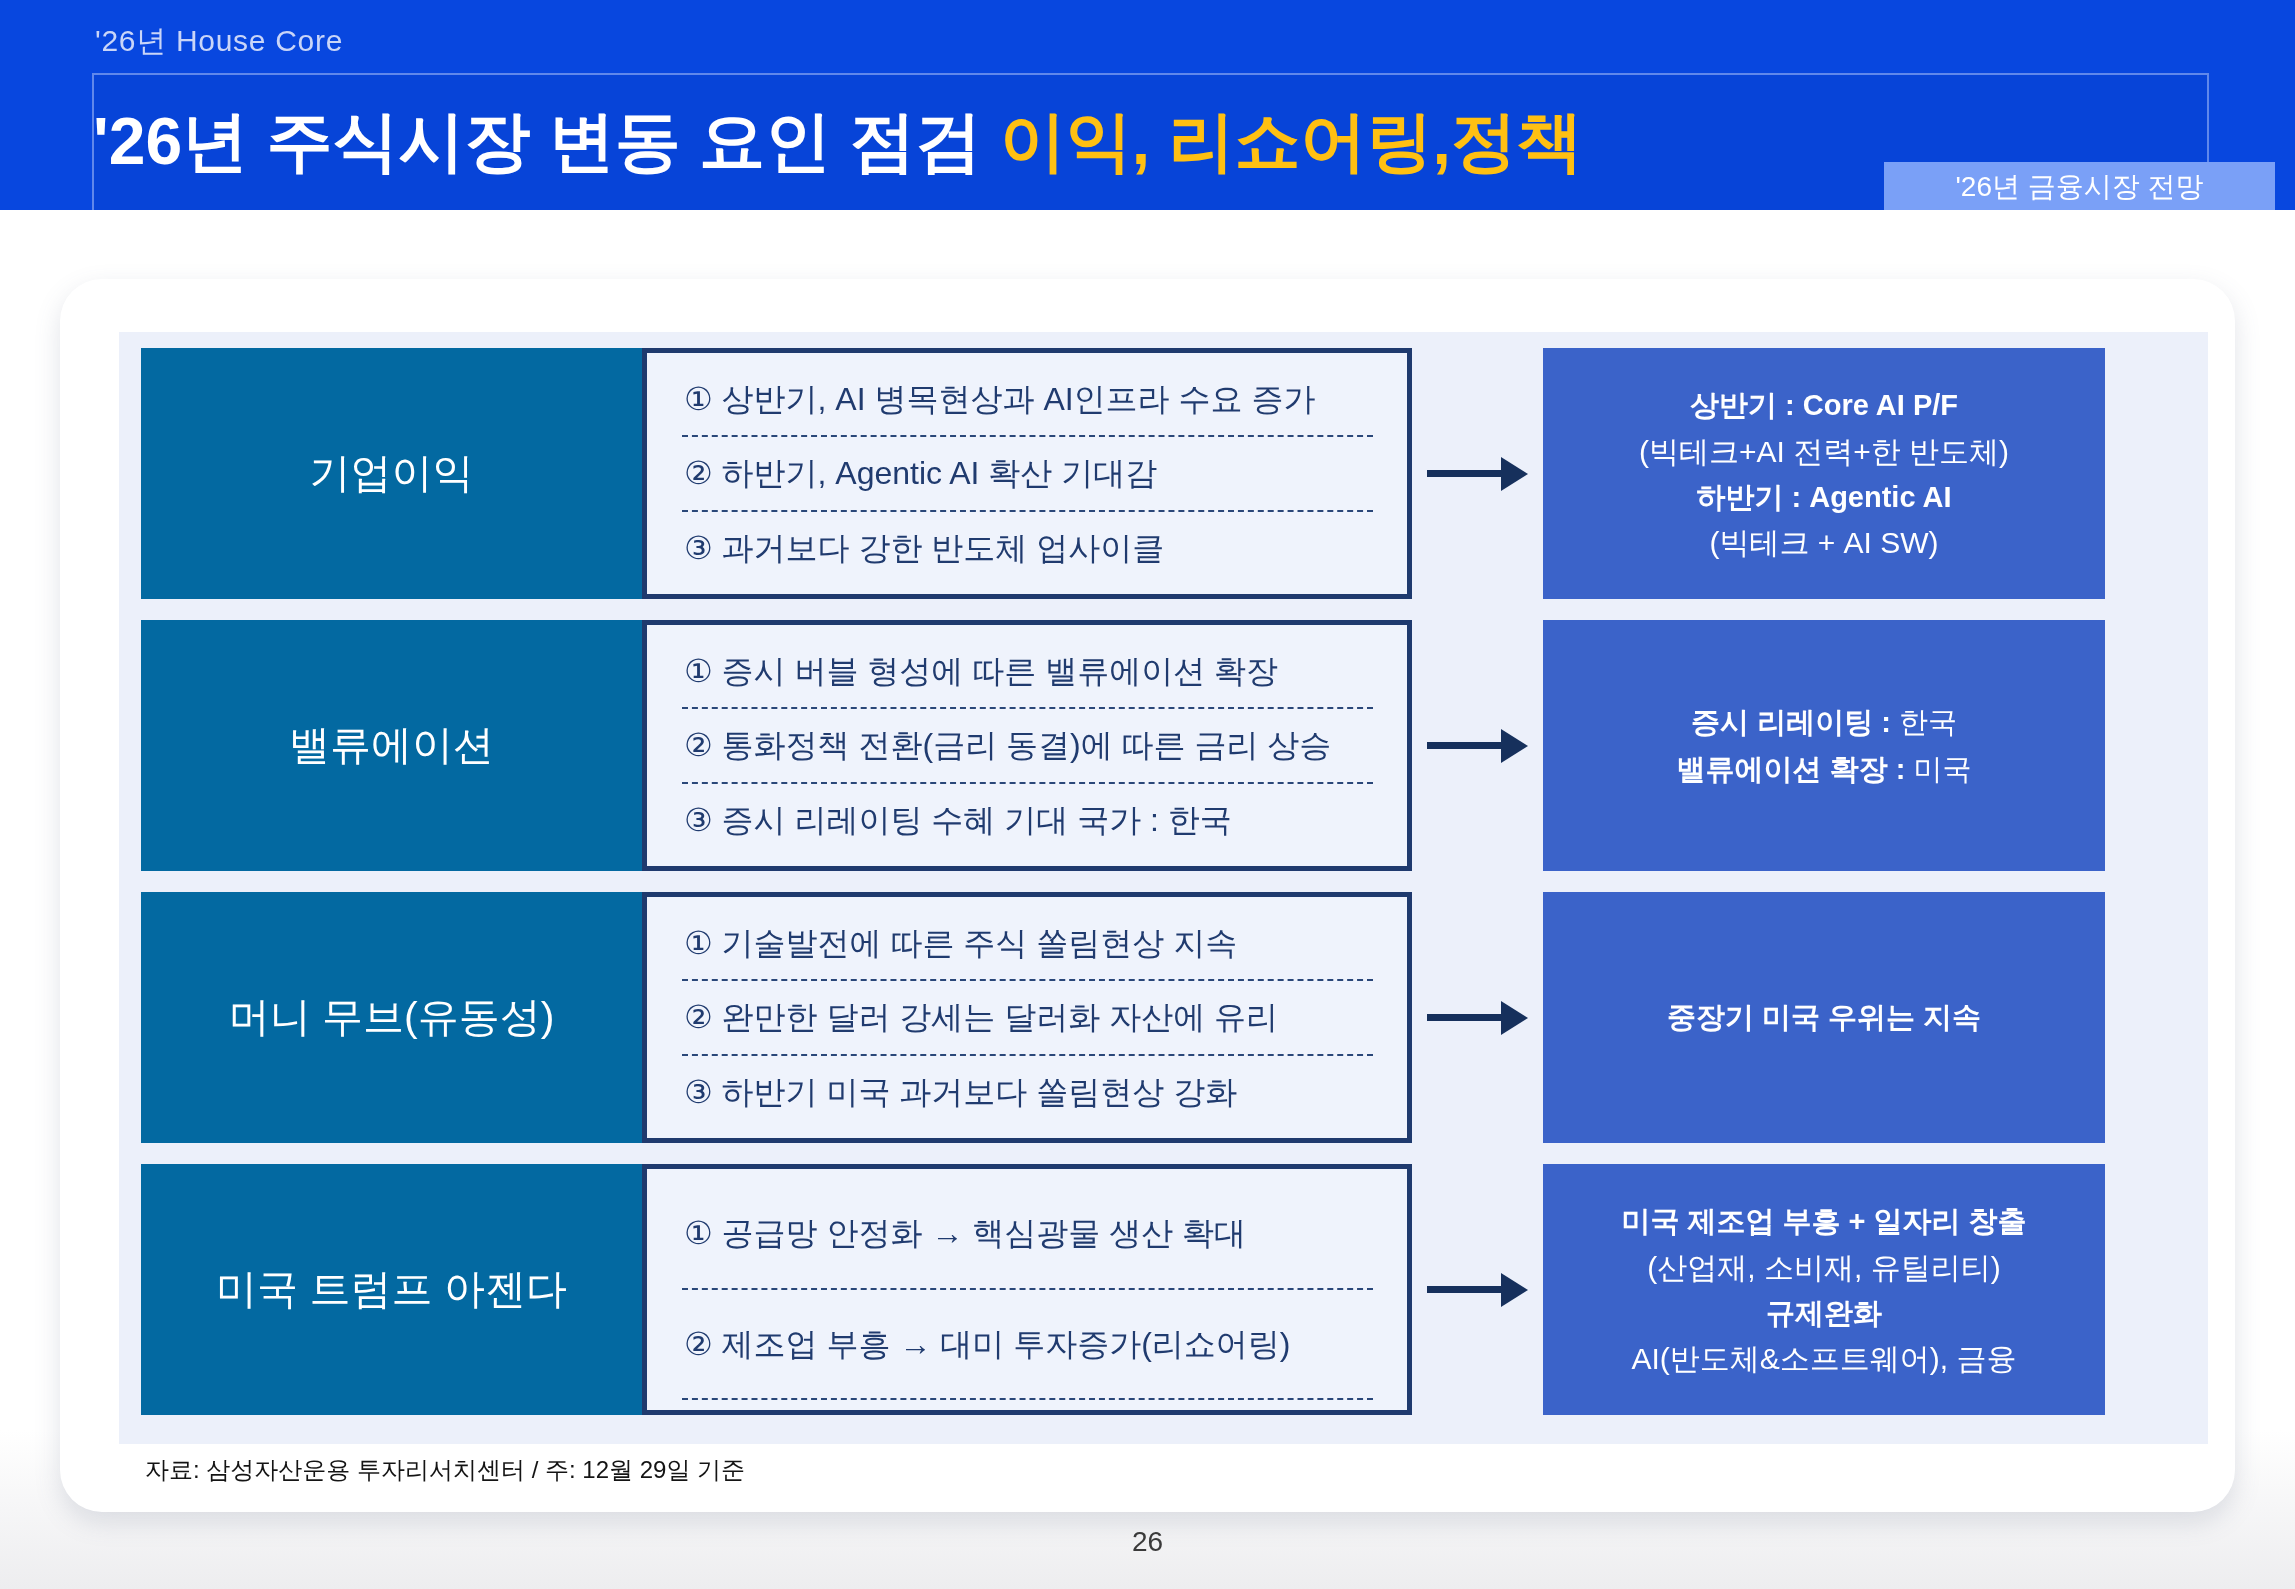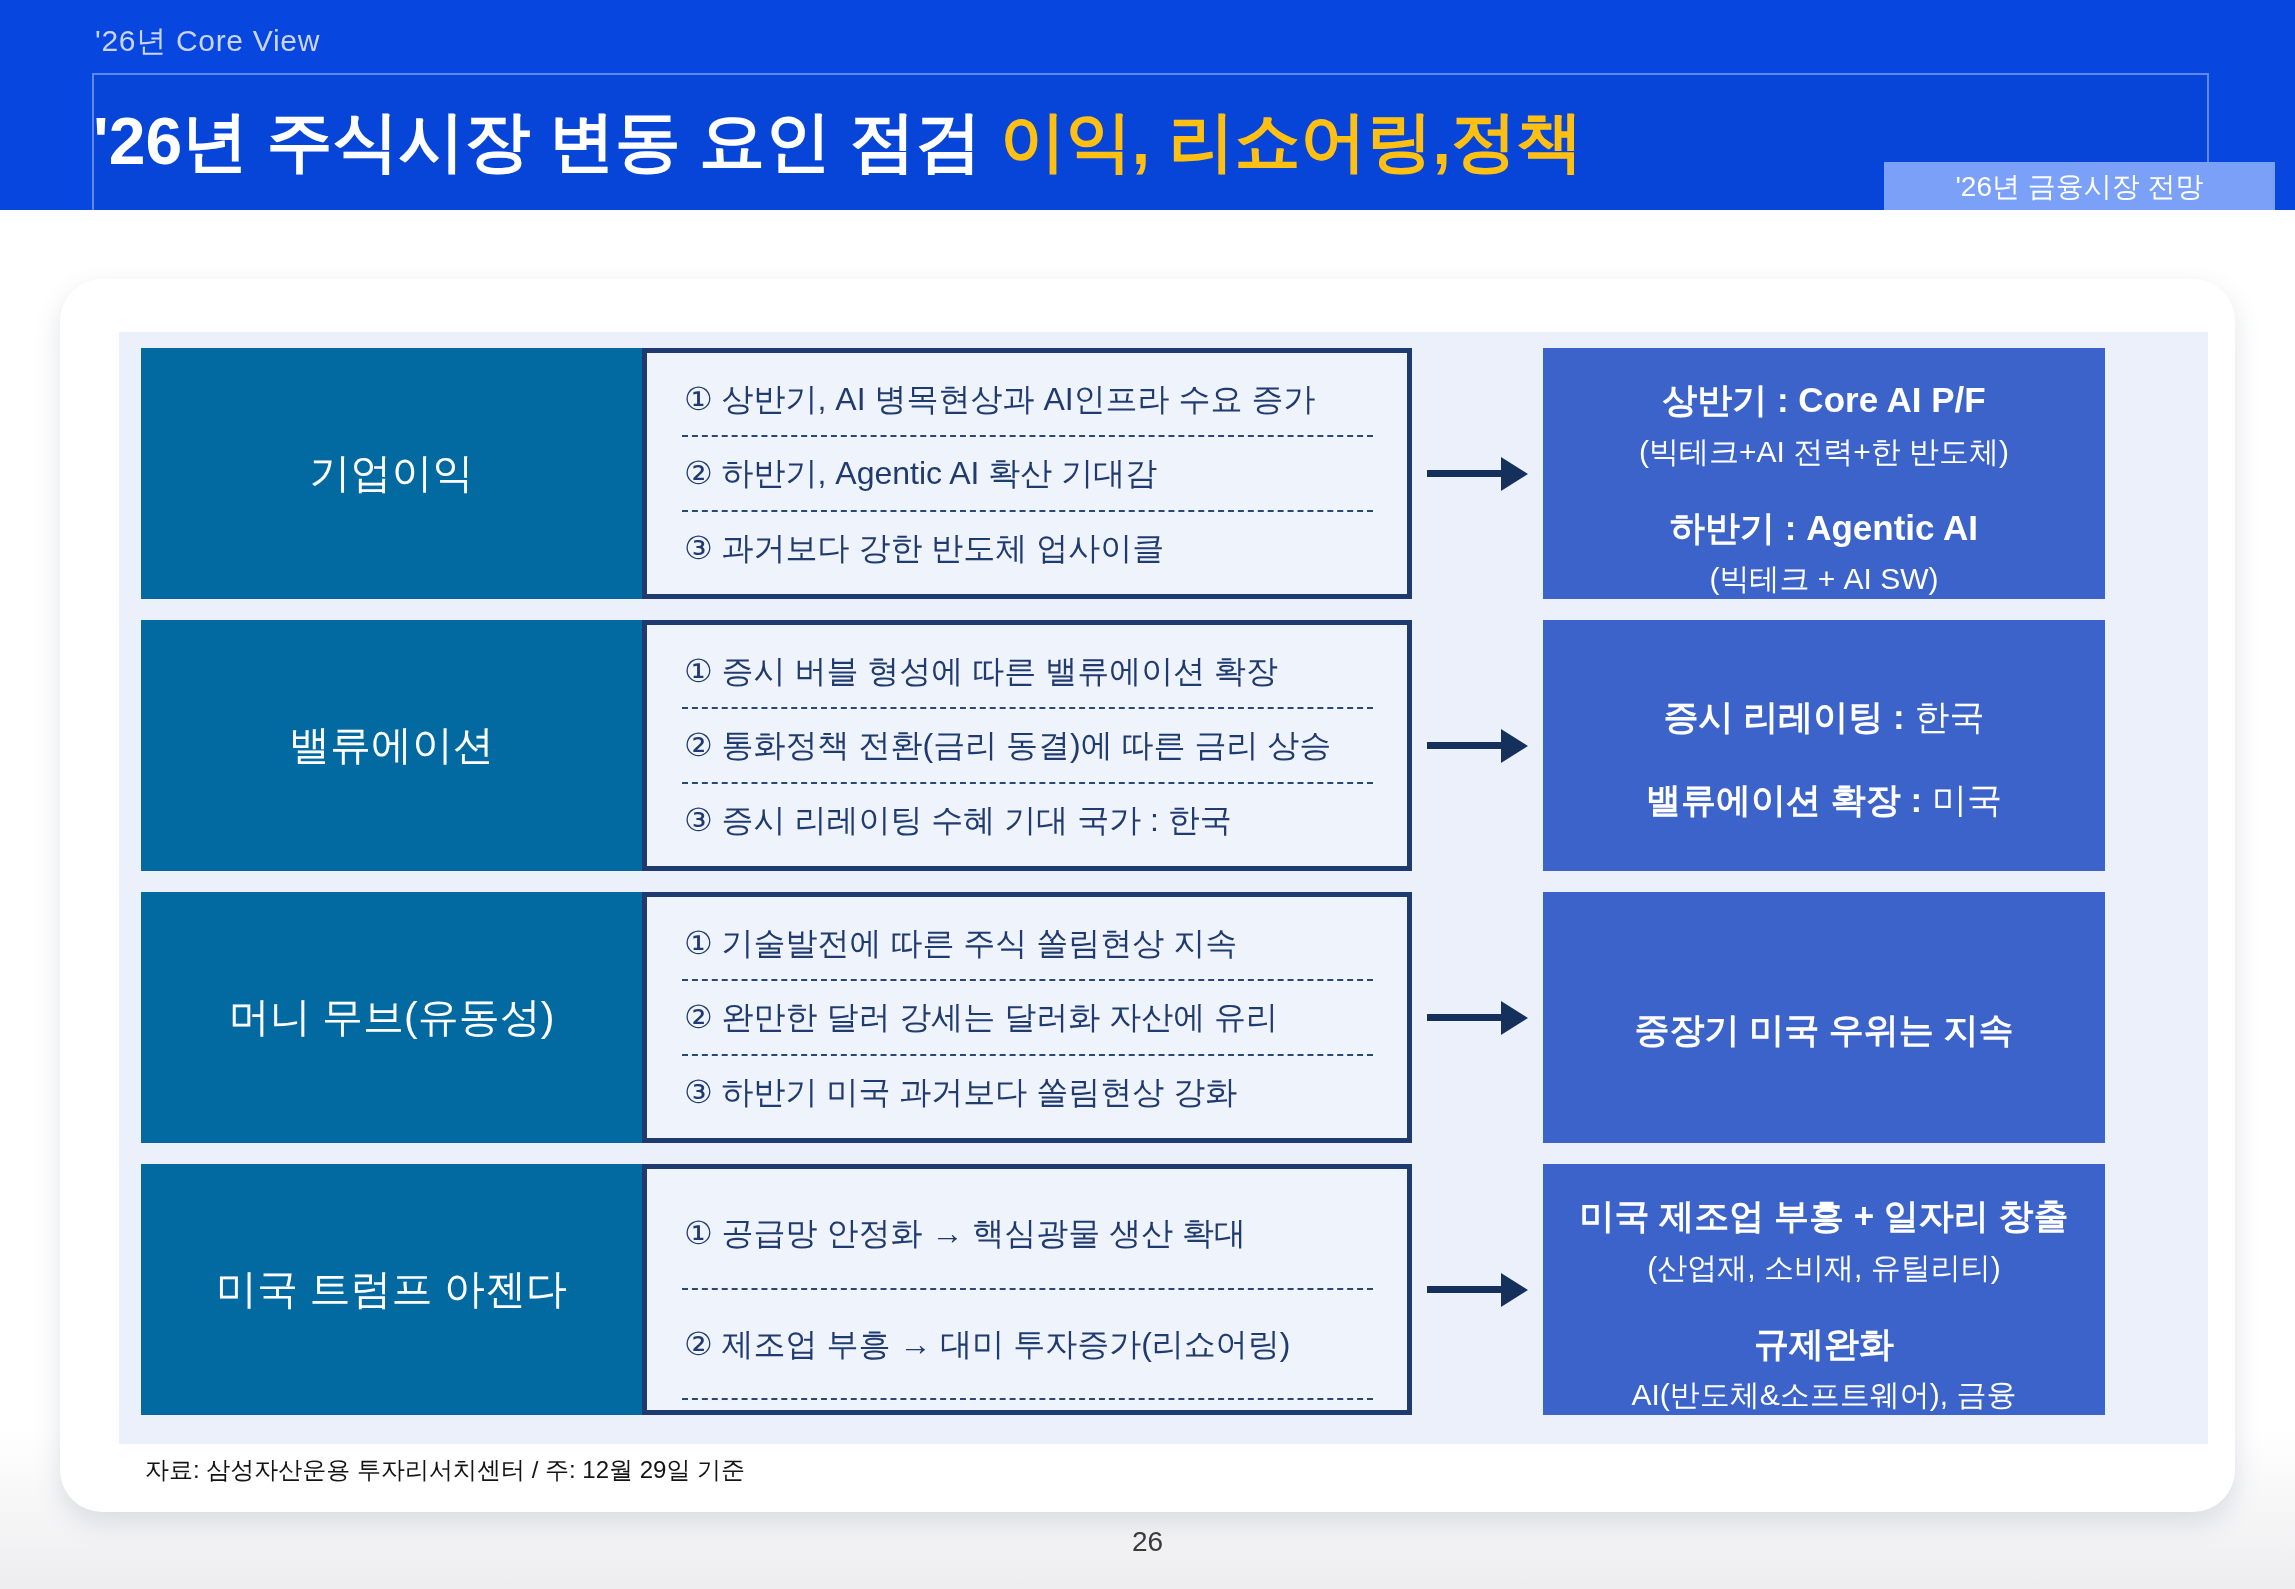--- a/index.html
+++ b/index.html
@@ -70,38 +70,38 @@
     width:0;height:0;margin-left:-1.4px;
     border-top:17px solid transparent;border-bottom:17px solid transparent;
     border-left:27px solid #16305C;
   }
   .outcome{
     width:562px;flex:0 0 562px;background:#3B63C9;color:#ffffff;
     display:flex;flex-direction:column;align-items:center;justify-content:center;
     text-align:center;padding:0 7px;box-sizing:border-box;
   }
   .o-line{line-height:1.62;white-space:nowrap;}
-  .o-line.lg{font-size:35px;font-weight:700;margin-top:26px;}
+  .o-line.lg{font-size:29px;font-weight:700;}
   .o-line.md{font-size:30px;font-weight:400;line-height:1.5;}
   .o-line .tail{font-weight:400;}
   
   .source{
     position:absolute;left:145px;top:1454px;
     font-size:24px;color:#141414;
   }
   .pagenum{
     position:absolute;left:0;top:1526px;width:2295px;text-align:center;
     font-size:28px;color:#3a3a3a;
   }
 </style>
 </head>
 <body>
 
 <div class="banner">
-  <div class="eyebrow">'26년 Core View</div>
+  <div class="eyebrow">'26년 House Core</div>
   <div class="deco-rect"></div>
   <div class="title"><span>'26년 주식시장 변동 요인 점검 </span><span class="accent">이익, 리쇼어링,정책</span></div>
   <div class="badge">'26년 금융시장 전망</div>
 </div>
 
 <div class="card"></div>
 <div class="panel"></div>
 
 <div class="rows" id="rows-container">
     <div class="row">

